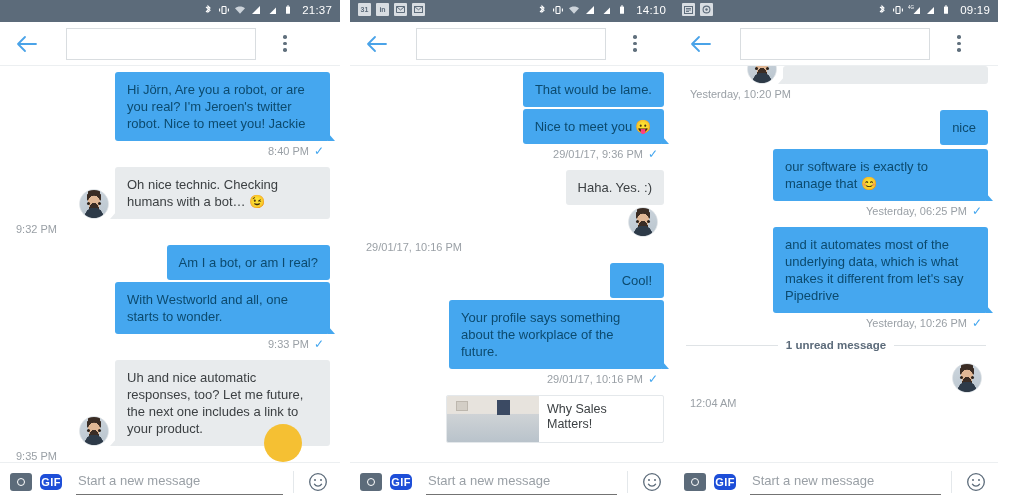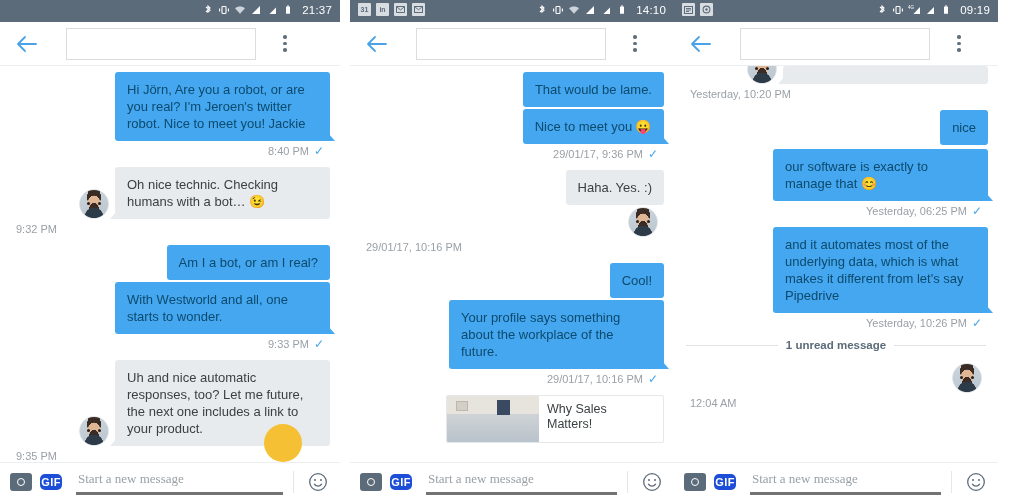--- a/index.html
+++ b/index.html
@@ -242,25 +242,25 @@
     width: 22px; height: 16px; border-radius: 5px;
     background: #1d4ed8; color: #ffffff;
     font-size: 11px; font-weight: bold; letter-spacing: .4px;
     display: flex; align-items: center; justify-content: center;
     flex: 0 0 22px; cursor: pointer;
   }
   .msg-input {
     flex: 1 1 auto;
     margin: 0 10px 0 14px;
     border: none;
-    border-bottom: 3px solid #737373;
+    border-bottom: 1px solid #737373;
     height: 26px;
     font-size: 13px;
     color: #9aa0a6;
-    font-family: Liberation Serif, serif;
+    font-family: Liberation Sans, sans-serif;
     outline: none;
     background: transparent;
     padding: 0 2px 2px 2px;
   }
   .msg-input::placeholder { color: #9aa0a6; }
   .sep { width: 1px; height: 22px; background: #e4e8eb; flex: 0 0 1px; }
   .emoji-btn {
     width: 24px; height: 24px; margin-left: 12px;
     flex: 0 0 24px; cursor: pointer;
     display: flex; align-items: center; justify-content: center;

